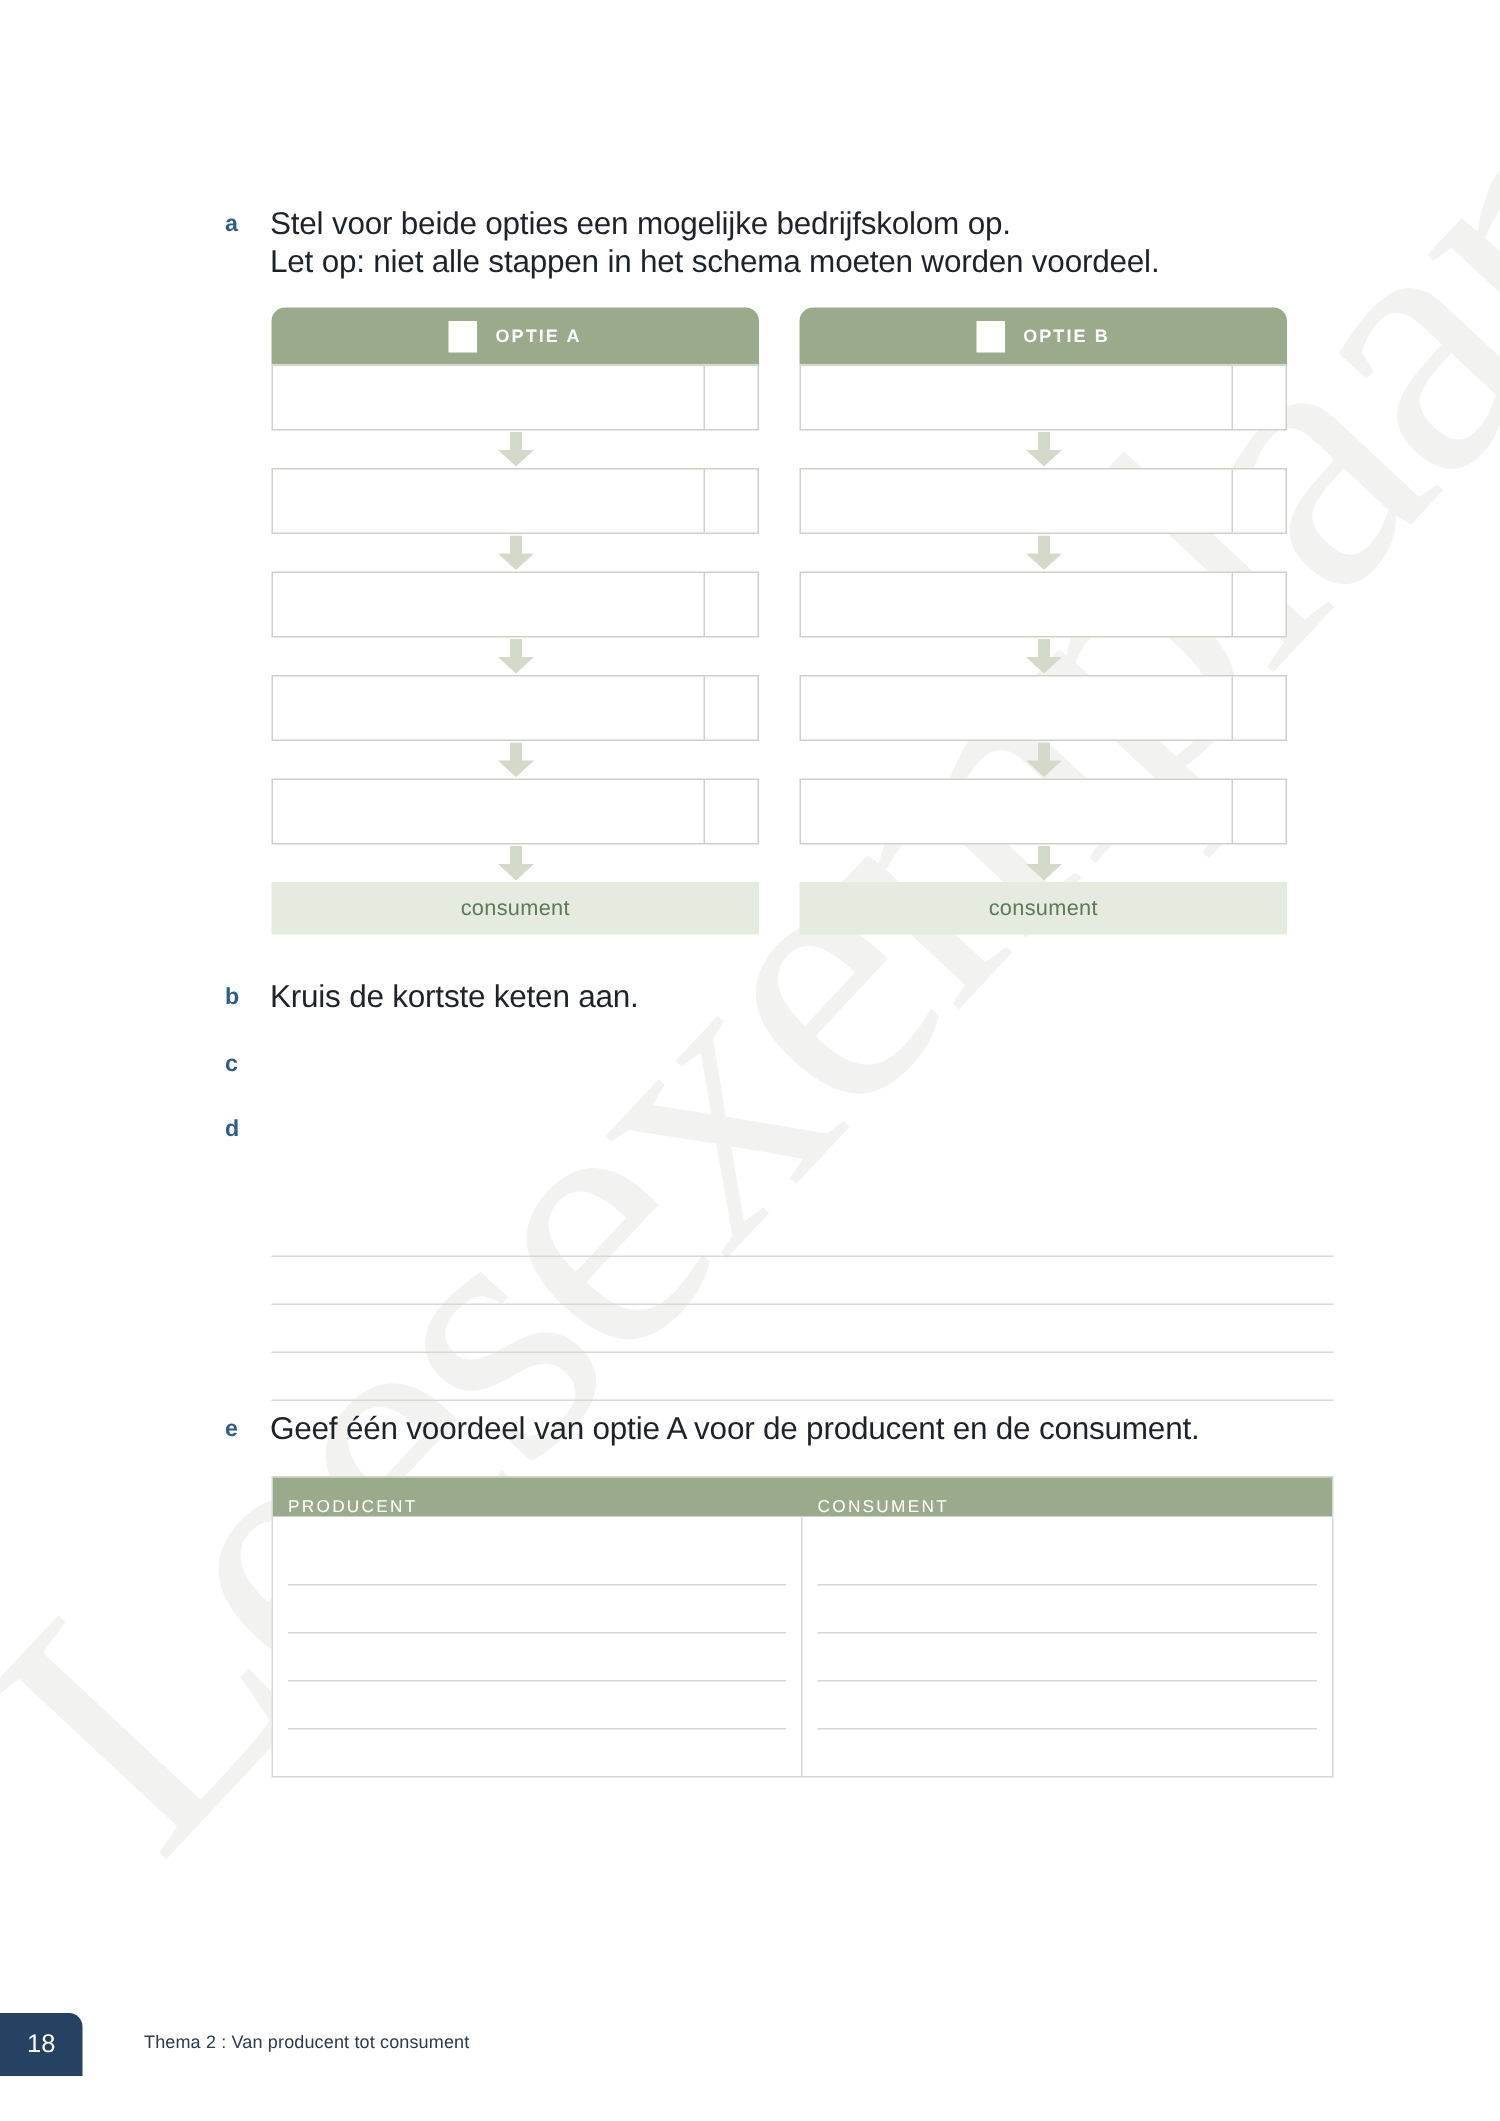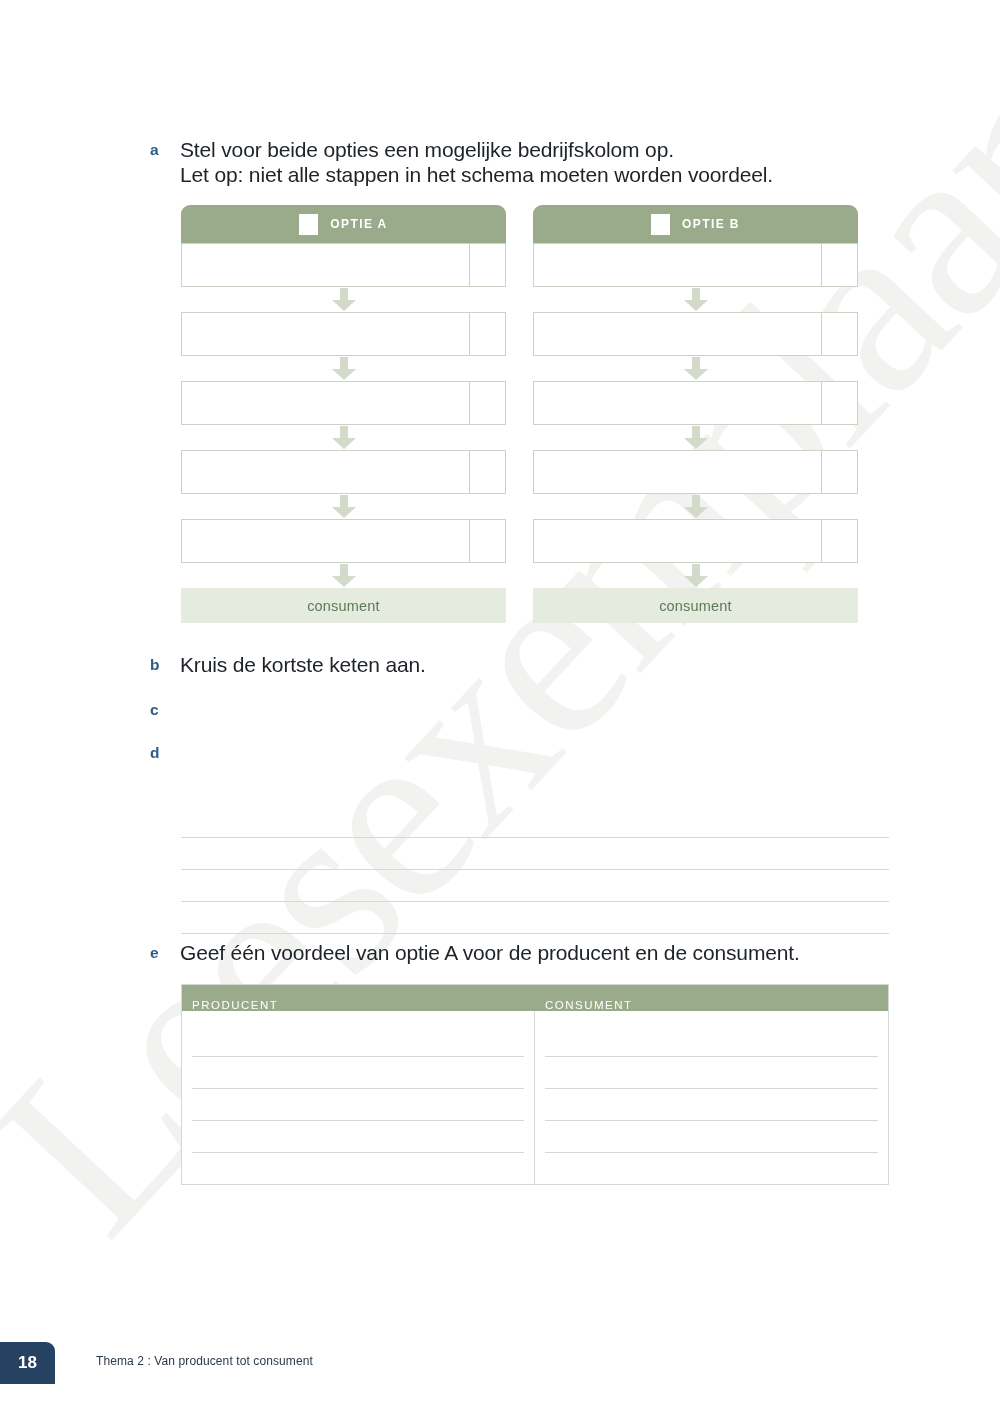--- a/index.html
+++ b/index.html
@@ -199,21 +199,21 @@
     height: 42px;
     background: #254263;
     border-radius: 0 9px 0 0;
     display: flex;
     align-items: center;
     justify-content: center;
   }
   #page-badge span {
     color: #ffffff;
     font-size: 17px;
-    font-weight: 700;
+    font-weight: 400;
   }
   #footer-text {
     position: absolute;
     left: 96px;
     top: 12px;
     font-size: 12px;
     color: #2b3a4a;
     letter-spacing: 0.1px;
   }
 </style>

